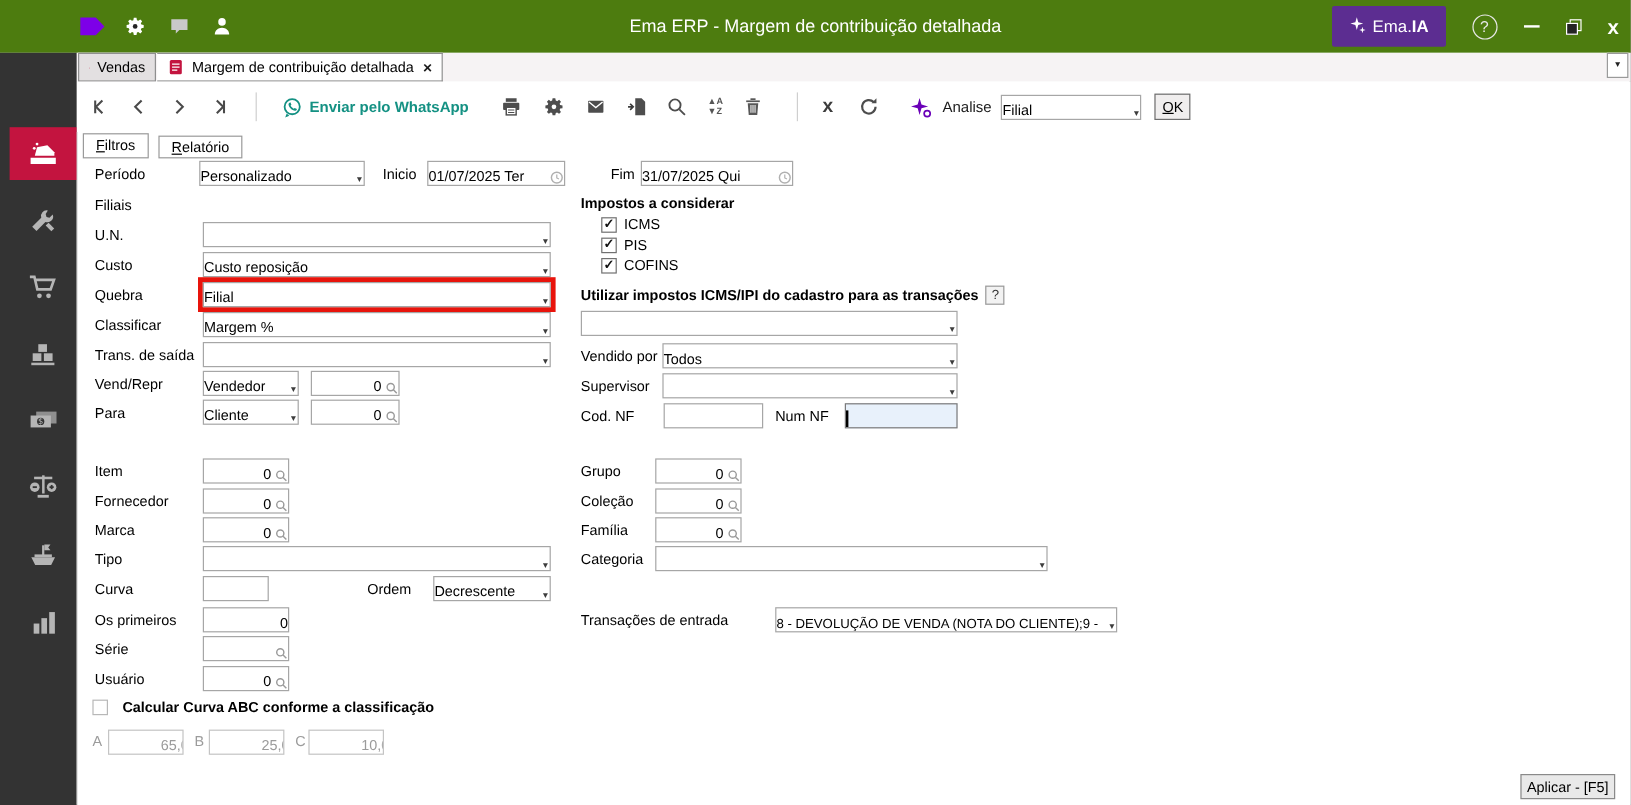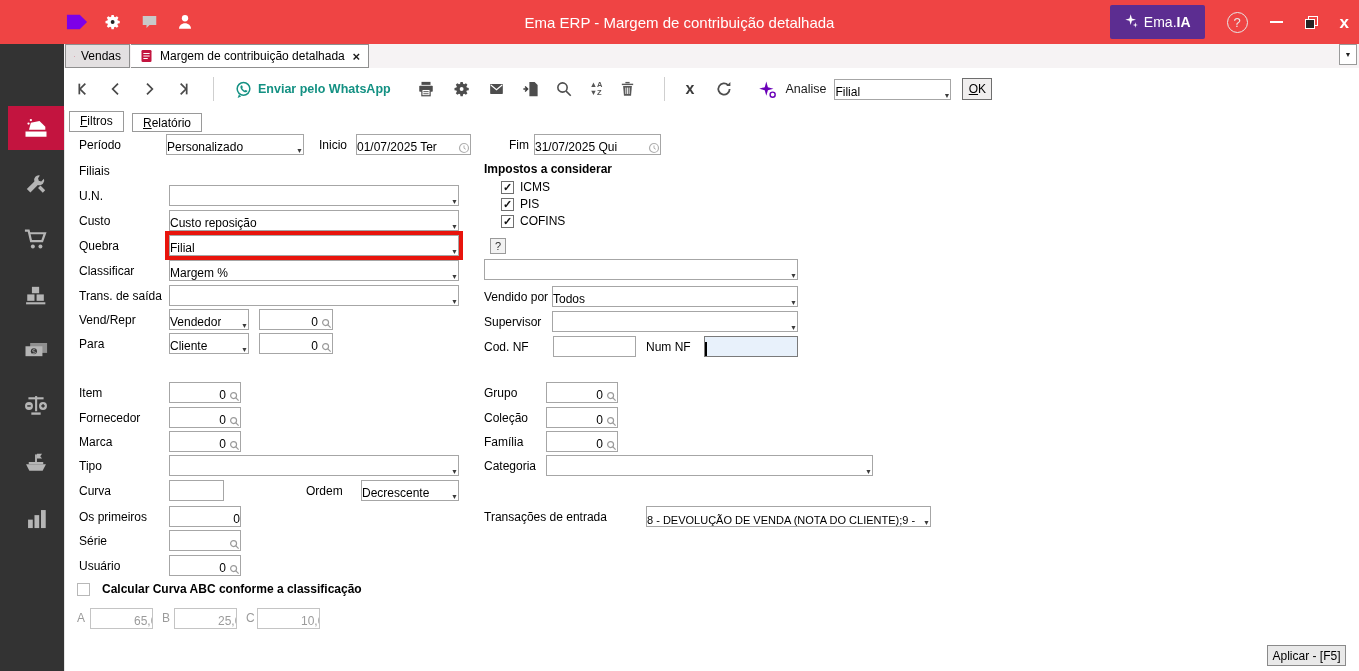--- a/index.html
+++ b/index.html
@@ -2,21 +2,21 @@
 <html><head>
 <meta charset="utf-8">
 <style>
   * { margin:0; padding:0; box-sizing:border-box; }
   html,body { width:1359px; height:671px; overflow:hidden; background:#d6d6d6;
               font-family:"Liberation Sans", sans-serif; }
   .window { position:relative; width:1359px; height:671px; background:#fff;
             border-right:1px solid #7b7b7b; border-bottom:1px solid #7b7b7b; }
 
   
-  .titlebar { position:absolute; left:0; top:0; width:1359px; height:44px; background:#ef4444;
+  .titlebar { position:absolute; left:0; top:0; width:1359px; height:44px; background:#4d7c0f;
               display:flex; align-items:center; }
   .tb-icons { position:absolute; left:66px; top:0; height:44px; display:flex; align-items:center; gap:14px; }
   .tb-icons .ic { width:22px; height:22px; display:flex; align-items:center; justify-content:center; }
   .tb-title { position:absolute; left:0; width:100%; text-align:center; color:#fff; font-size:15px; pointer-events:none; }
   .tb-right { position:absolute; right:10px; top:0; height:44px; display:flex; align-items:center; gap:22px; }
   .emaia-btn { background:#5c2d91; color:#fff; height:34px; padding:0 14px; display:flex; align-items:center;
                gap:4px; font-size:14px; border:none; border-radius:2px; cursor:pointer; }
   .emaia-btn b { font-weight:bold; }
   .help-circle { width:21px; height:21px; border:1.6px solid #e8e8e8; border-radius:50%; color:#e8e8e8;
                  font-size:13px; display:flex; align-items:center; justify-content:center; }
@@ -449,20 +449,21 @@
       <div class="chk-row abs" style="left:436px; top:87px">
         <div class="cb checked"></div>
         <span class="lbl">PIS</span>
       </div>
       <div class="chk-row abs" style="left:436px; top:104px">
         <div class="cb checked"></div>
         <span class="lbl">COFINS</span>
       </div>
 
       <div class="abs" style="left:419px; top:128px; display:flex; align-items:center">
+        <span class="lbl bold">Utilizar impostos ICMS/IPI do cadastro para as transações</span>
         <span class="help-sq">
             <span>?</span>
           </span>
       </div>
       <div class="input dd abs" style="left:419px; top:149px; width:314px">
           <span></span>
         </div>
 
       <div class="lbl abs" style="left:419px; top:180px">Vendido por</div>
       <div class="input dd abs" style="left:487px; top:176px; width:246px">

